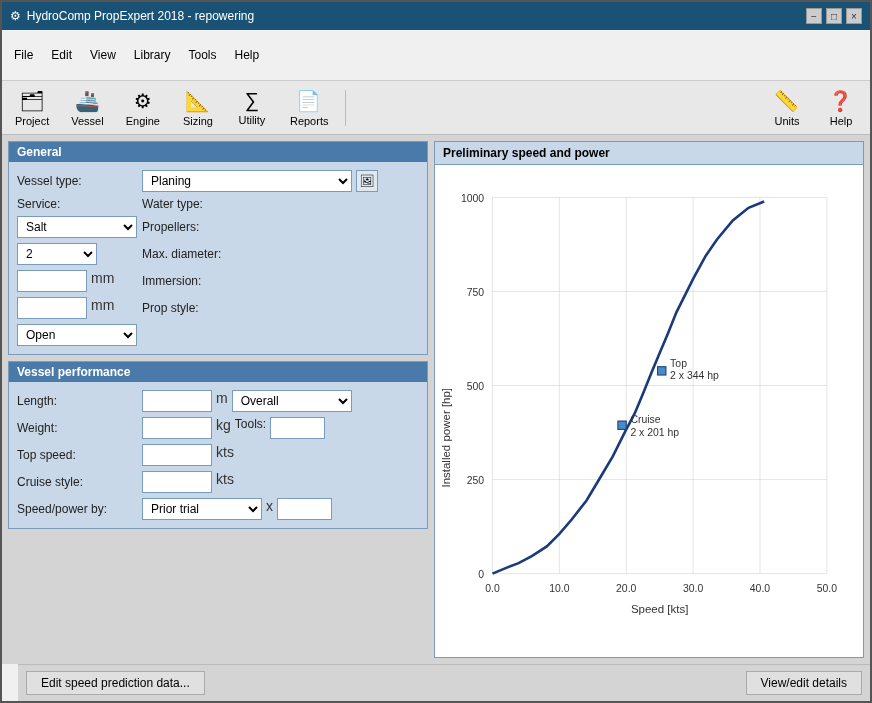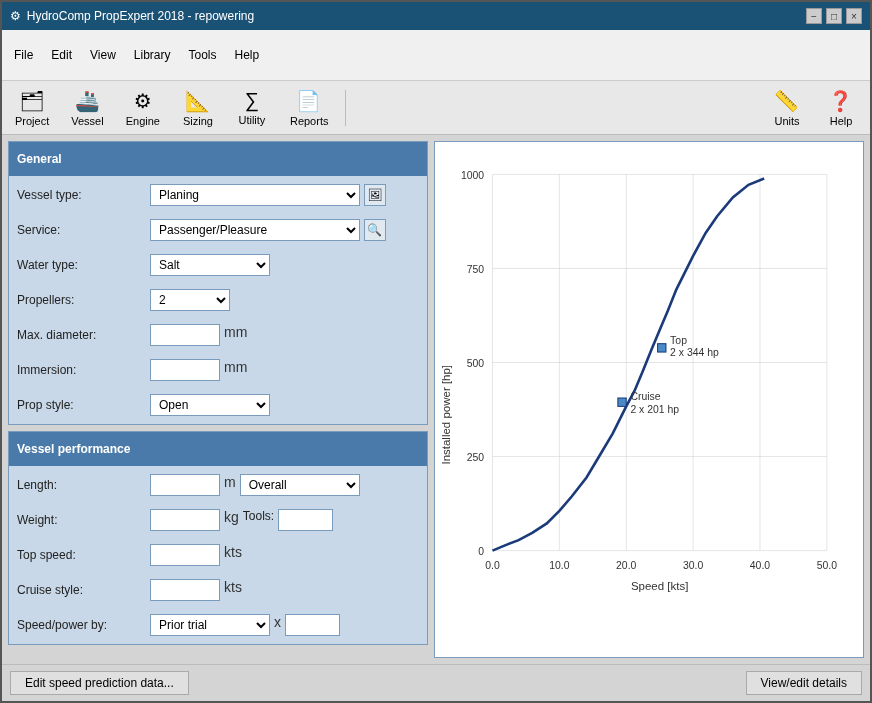--- a/index.html
+++ b/index.html
@@ -83,29 +83,29 @@
     }
 
     
     .section {
       background: #c8d8e8;
       border: 1px solid #7a9cbc;
     }
     .section-header {
       background: #4a7aaa;
       color: white;
-      padding: 10px 8px;
+      padding: 3px 8px;
       font-weight: bold;
       font-size: 12px;
     }
     .section-body {
       padding: 8px;
       display: grid;
       grid-template-columns: 120px 1fr;
-      gap: 13px;
+      gap: 5px;
       align-items: center;
     }
     .field-label { font-size: 12px; color: #222; }
     .field-row {
       display: flex;
       align-items: flex-start;
       gap: 4px;
     }
 
     input[type="text"], select {
@@ -157,20 +157,21 @@
     svg.chart { width: 100%; height: 100%; }
 
     
     .bottom-bar {
       background: #d4d4d4;
       border-top: 1px solid #bbb;
       display: flex;
       justify-content: space-between;
       align-items: flex-start;
       padding: 6px 8px;
+      margin-left: 16px;
     }
     .bottom-btn {
       background: #e0e0e0;
       border: 1px solid #aaa;
       padding: 4px 14px;
       font-size: 12px;
       cursor: pointer;
     }
 
     .app-window {
@@ -262,26 +263,20 @@
 
           <label class="field-label">Vessel type:</label>
           <div class="field-row">
             <select class="select-wide">
               <option>Planing</option>
             </select>
             <div class="icon-btn">🖼</div>
           </div>
 
           <label class="field-label">Service:</label>
-          <div class="field-row">
-            <select class="select-wide">
-              <option>Passenger/Pleasure</option>
-            </select>
-            <div class="icon-btn">🔍</div>
-          </div>
 
           <label class="field-label">Water type:</label>
           <div class="field-row">
             <select class="select-medium">
               <option>Salt</option>
               <option>Fresh</option>
             </select>
           </div>
 
           <label class="field-label">Propellers:</label>
@@ -357,20 +352,21 @@
             </select>
             <span class="unit-label">x</span>
             <input type="text" class="input-tiny" style="color: rgb(136, 136, 136);">
           </div>
 
         </div>
       </div>
     </div>
 
     <div class="right-panel">
+      <div class="chart-title">Preliminary speed and power</div>
       <div class="chart-area">
         <svg class="chart" viewBox="0 0 400 480" preserveAspectRatio="xMidYMid meet">
 
           <text x="14" y="250" text-anchor="middle" font-size="11" fill="#333" transform="rotate(-90, 14, 250)">Installed power [hp]</text>
 
           <g transform="translate(55, 20)">
 
             <line x1="0" y1="0" x2="320" y2="0" stroke="#ccc" stroke-width="0.5"></line>
             <line x1="0" y1="90" x2="320" y2="90" stroke="#ccc" stroke-width="0.5"></line>
             <line x1="0" y1="180" x2="320" y2="180" stroke="#ccc" stroke-width="0.5"></line>

